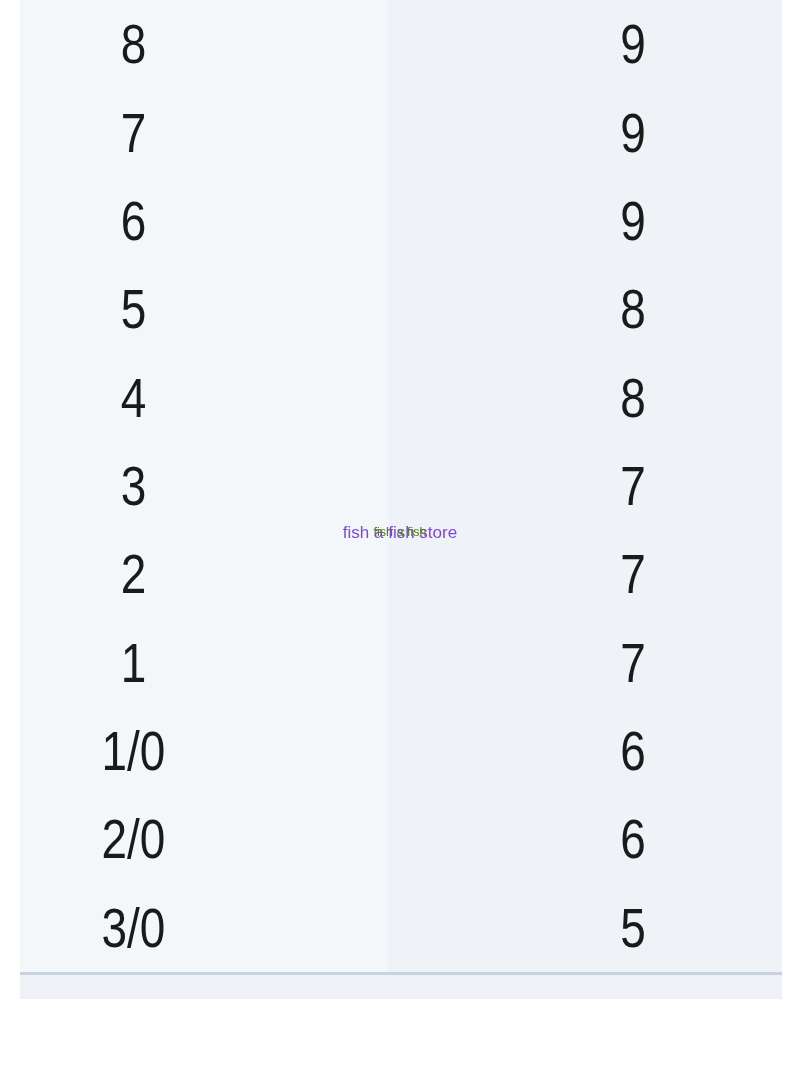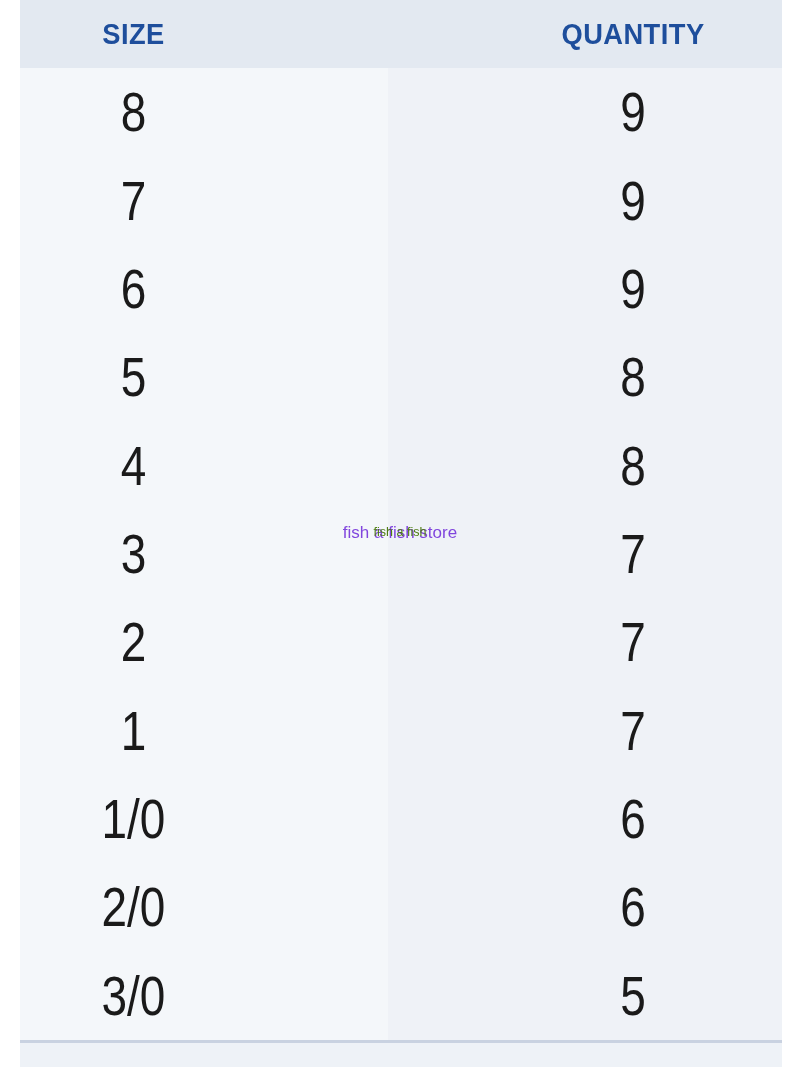--- a/index.html
+++ b/index.html
@@ -83,24 +83,20 @@
     white-space: nowrap;
   }
 </style>
 </head>
 <body>
 
 <div class="page">
 
   <div class="table-wrap">
 
-    <div class="t-header">
-      <div class="hcell size-col">SIZE</div>
-      <div class="hcell qty-col">QUANTITY</div>
-    </div>
 
     <div class="t-body">
 
         <div class="t-row">
           <div class="vcell size-col">8</div>
           <div class="vcell qty-col">9</div>
         </div>
 
         <div class="t-row">
           <div class="vcell size-col">7</div>

